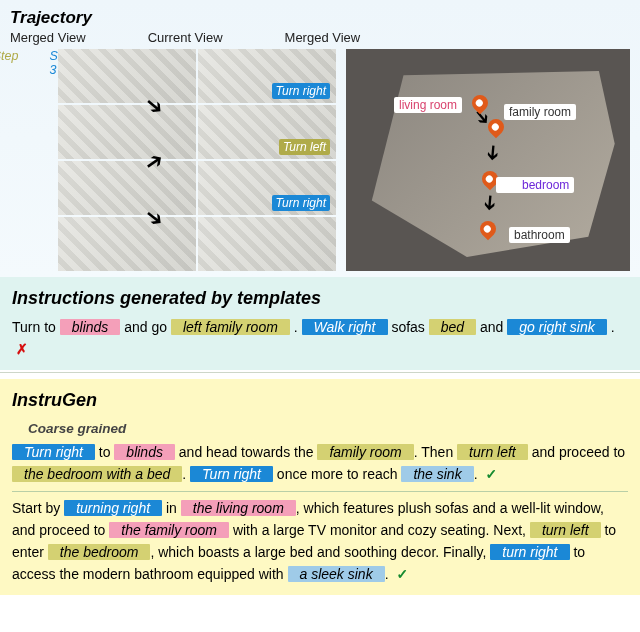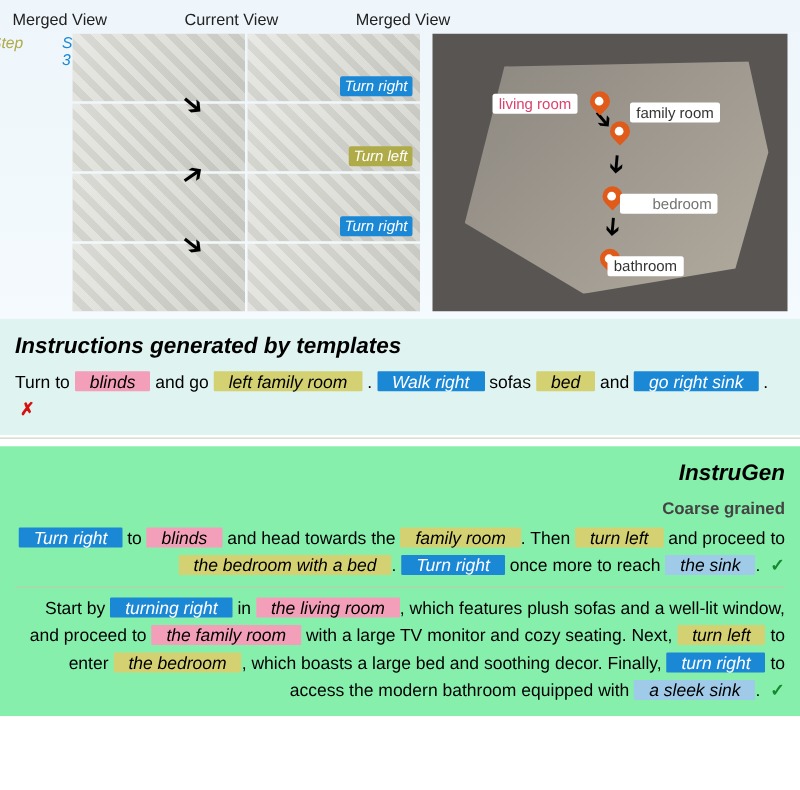--- a/index.html
+++ b/index.html
@@ -107,22 +107,22 @@
     position:absolute;
     background:#fff;
     font-size:12px;
     padding:1px 5px;
     border-radius:2px;
     white-space:nowrap;
     z-index:4;
   }
   .living{ color:#d9436e; left:48px; top:48px; }
   .family{ color:#333; left:158px; top:55px; }
-  .bedroom{ color:#737373; left:150px; top:128px;padding-left:26px; }
-  .bathroom{ color:#333; left:140px; top:178px; }
+  .bedroom{ color:#6d28d9; left:150px; top:128px;padding-left:26px; }
+  .bathroom{ color:#333; left:163px; top:178px; }
 
   .pin{
     position:absolute; width:16px; height:16px; z-index:3;
     background:#e05a1a; border-radius:50% 50% 50% 0;
     transform: rotate(-45deg);
   }
   .pin::after{ content:""; position:absolute; left:4px; top:4px; width:7px; height:7px; background:#fff; border-radius:50%; }
   .p1{ left:126px; top:46px; }
   .p2{ left:142px; top:70px; }
   .p3{ left:136px; top:122px; }
@@ -140,46 +140,48 @@
     font-size: 14px;
     line-height: 1.55;
   }
   .panel-tmpl { background:#dff3f0; }
   .panel-title {
     font-style: italic;
     font-weight: 700;
     font-size: 18px;
     margin-bottom: 4px;
   }
-  .panel-ours { background:#86efac;text-align:right; }
+  .panel-ours { background:#fef9c3; }
   .sub-title{
+    font-style: italic;
     font-weight:700;
     font-size: 13.5px;
     color:#444;
-    margin: 4px 0 2px 0;
+    margin: 4px 0 2px 16px;
   }
 
   
   .hl{ padding:0 12px; border-radius:1px; font-style: italic; }
   .pink{ background:#f49fb9; }
   .olive{ background:#d4d172; }
   .blue{ background:#1b88d6; color:#fff; }
   .blue-lt{ background:#9fcbe8; }
   .mark-x{ color:#d60f0f; font-weight:700; margin-left:4px;}
   .mark-v{ color:#148a2f; font-weight:700; margin-left:4px;}
 
   .divider{ height:1px; background:#b9cfa7; margin:6px 0;}
   .thin-divider{ height:1px; background:#cdd6c9; margin:2px 0 6px;}
 </style>
 </head>
 <body>
 
 <div class="figure">
 
   <div class="traj">
+    <h3>Trajectory</h3>
     <div class="headers">
       <span>Merged View</span>
       <span>Current View</span>
       <span>Merged View</span>
     </div>
 
     <div class="traj-body">
       <div class="traj-left" style="position:relative;">
         <div class="step-labels">
           <span>Step 1</span>

